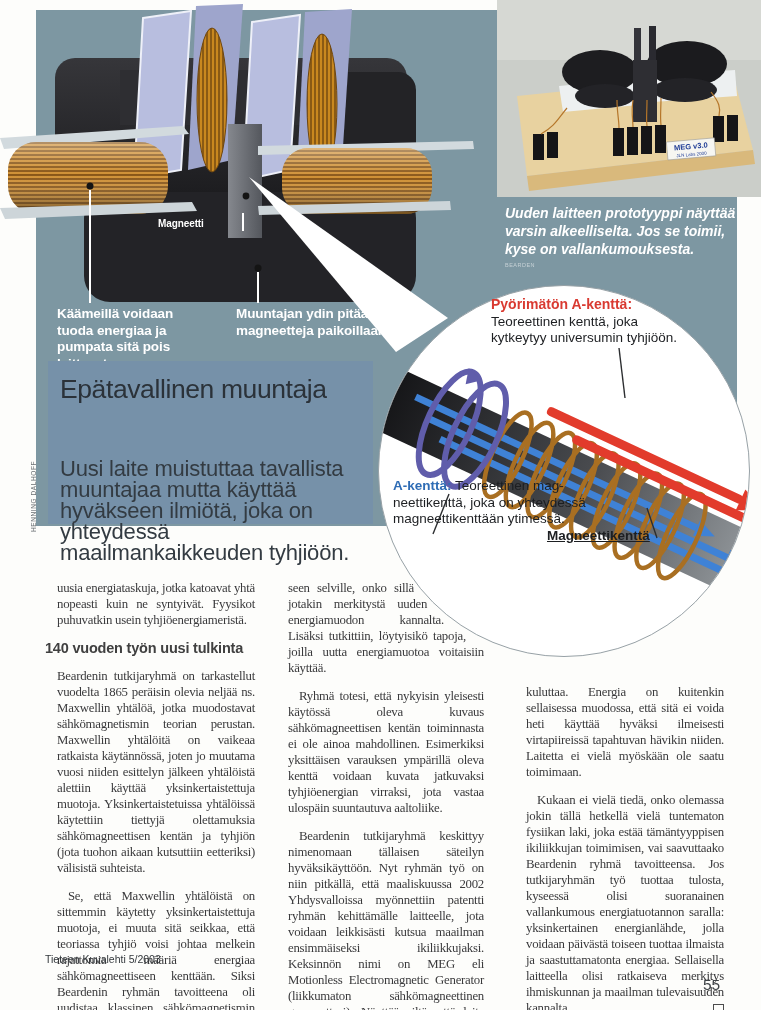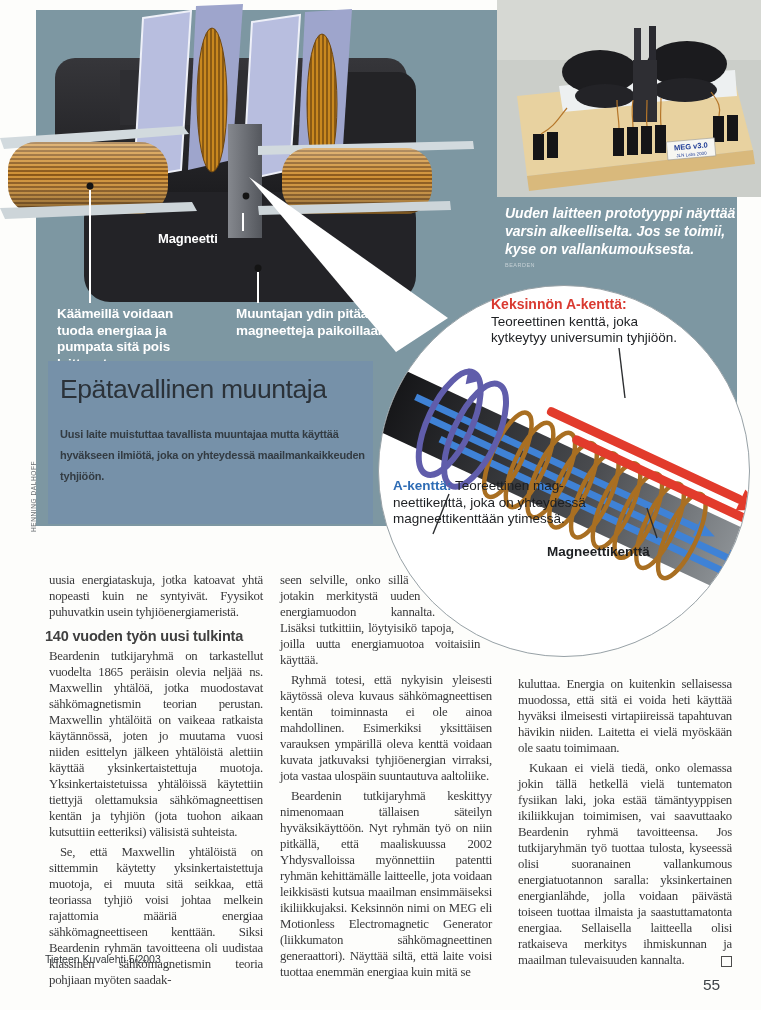--- a/index.html
+++ b/index.html
@@ -3,39 +3,39 @@
 <meta charset="utf-8">
 <style>
   html,body{margin:0;padding:0;}
   body{width:761px;height:1010px;background:#fdfdfb;font-family:"Liberation Sans",sans-serif;}
   .page{position:relative;width:761px;height:1010px;overflow:hidden;background:#fdfdfb;}
   .abs{position:absolute;}
   
   .teal{left:36px;top:10px;width:701px;height:516px;background:#7d97a2;}
   
   .wlabel{color:#fff;font-weight:700;font-size:13.5px;line-height:16.5px;letter-spacing:-0.1px;}
-  .magnet-label{left:158px;top:231px;font-size:13px;}
+  .magnet-label{left:158px;top:216px;font-size:10px;}
   
   .hpanel{left:48px;top:361px;width:325px;height:163px;background:#7691a9;}
   .headline{left:60px;top:375px;width:310px;color:#2b3239;font-weight:400;font-size:26.5px;line-height:29px;letter-spacing:-0.4px;}
-  .standfirst{left:60px;top:424px;width:308px;color:#333b42;font-size:11px;line-height:21px;letter-spacing:-0.2px;font-weight:700;}
+  .standfirst{left:60px;top:458px;width:308px;color:#333b42;font-size:22px;line-height:21px;letter-spacing:-0.2px;font-weight:400;}
   
   .photo{left:497px;top:0;width:264px;height:197px;}
   .photo-caption{left:505px;top:204px;width:232px;color:#fff;font-weight:700;font-style:italic;font-size:14px;line-height:18px;}
   .photo-credit{left:505px;top:262px;color:#c6d1d6;font-size:5.5px;letter-spacing:.5px;}
   
   .circle{left:378px;top:285px;width:372px;height:372px;border-radius:50%;background:#fff;border:1px solid #97a1a6;box-sizing:border-box;}
   .circle .lbl{position:absolute;font-size:13.5px;line-height:16.5px;color:#1d1f22;}
   .red-title{color:#d93a31;font-weight:700;font-size:14px;}
   .blue-title{color:#2e6cb5;font-weight:700;}
   .mag-label{font-weight:700;font-size:14px;color:#101214;}
   .circle-caption{font-style:italic;font-weight:700;color:#3c4248;font-size:14px;line-height:18.5px;}
   
   .col{position:absolute;font-family:"Liberation Serif",serif;font-size:12.8px;line-height:16px;color:#3a3a3c;text-align:justify;letter-spacing:-0.25px;}
-  .col p{margin:4px;}
+  .col p{margin:12px;}
   .col p.ind{text-indent:11px;}
   .bodyhead{font-family:"Liberation Sans",sans-serif;font-weight:700;font-size:14.5px;letter-spacing:-0.2px;color:#404040;margin:8px 0 3px 0;}
   .col1{left:45px;top:568px;width:222px;}
   .col2{left:276px;top:568px;width:220px;}
   .col3{left:514px;top:672px;width:222px;}
   .circle-intrude{float:right;width:95px;height:88px;shape-outside:circle(186px at 163px -98px);}
   .endbox{float:right;width:9px;height:9px;border:1px solid #4c4c4c;margin-top:4px;}
   
   .footer-left{left:45px;top:953px;font-size:10.5px;color:#33383c;letter-spacing:0;}
   .page-num{left:703px;top:944px;font-size:15.5px;color:#3f4448;margin-top:32px;}
@@ -213,27 +213,27 @@
         </g>
       </g>
 
       <g stroke="#2c2e30" stroke-width="1.4">
         <line x1="240" y1="62" x2="246" y2="112"></line>
         <line x1="54" y1="248" x2="70" y2="208"></line>
         <line x1="278" y1="252" x2="268" y2="222"></line>
       </g>
     </svg>
     <div class="lbl" style="left:112px;top:10px;width:205px;">
-      <span class="red-title">Keksinnön A-kenttä:</span><br>
+      <span class="red-title">Pyörimätön A-kenttä:</span><br>
       <span>Teoreettinen kenttä, joka kytkeytyy universumin tyhjiöön.</span>
     </div>
     <div class="lbl" style="left:14px;top:192px;width:200px;">
       <span class="blue-title">A-kenttä:</span><span> Teoreettinen mag­neettikenttä, joka on yhteydessä magneettikenttään ytimessä.</span>
     </div>
-    <div class="lbl mag-label" style="left:168px;top:258px;">Magneettikenttä</div>
+    <div class="lbl mag-label" style="left:168px;top:242px;text-decoration:underline;">Magneettikenttä</div>
   </div>
 
   <div class="col col1">
     <p>uusia energiataskuja, jotka katoavat yhtä nopeasti kuin ne syntyivät. Fyysikot puhuvatkin usein tyhjiöenergiameristä.</p>
     <div class="bodyhead">140 vuoden työn uusi tulkinta</div>
     <p>Beardenin tutkijaryhmä on tarkastellut vuodelta 1865 peräisin olevia neljää ns. Maxwellin yhtälöä, jotka muodostavat sähkömagnetismin teorian perustan. Maxwellin yhtälöitä on vaikeaa ratkaista käytännössä, joten jo muutama vuosi niiden esittelyn jälkeen yhtälöistä alettiin käyttää yksinkertaistettuja muotoja. Yksinkertaistetuissa yhtälöissä käytettiin tiettyjä olettamuksia sähkömagneettisen kentän ja tyhjiön (jota tuohon aikaan kutsuttiin eetteriksi) välisistä suhteista.</p>
     <p class="ind">Se, että Maxwellin yhtälöistä on sittemmin käytetty yksinkertaistettuja muotoja, ei muuta sitä seikkaa, että teoriassa tyhjiö voisi johtaa melkein rajattomia määriä energiaa sähkömagneettiseen kenttään. Siksi Beardenin ryhmän tavoitteena oli uudistaa klassinen sähkömagnetismin teoria pohjiaan myöten saadak-</p>
   </div>
 
   <div class="col col2">

